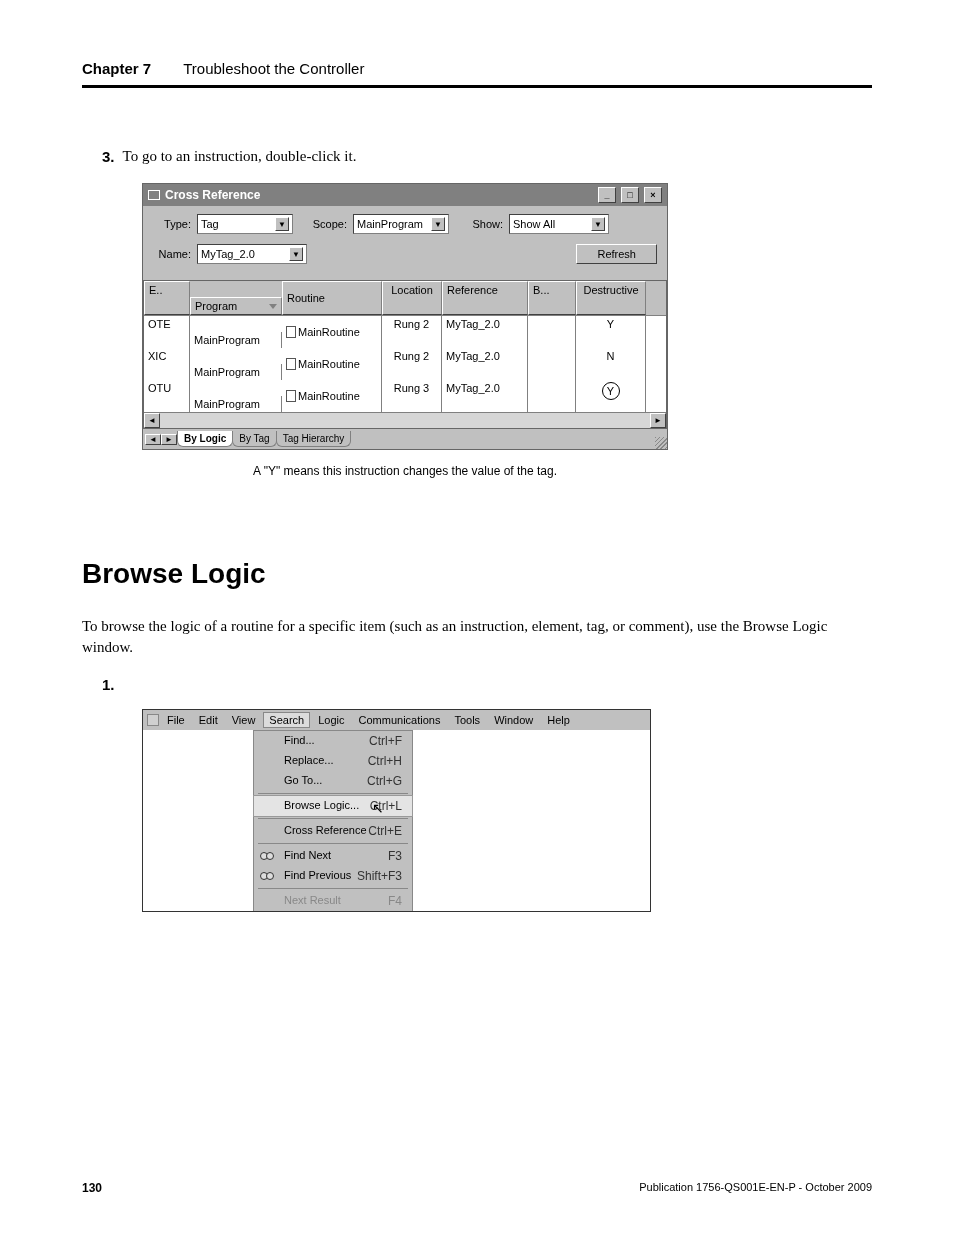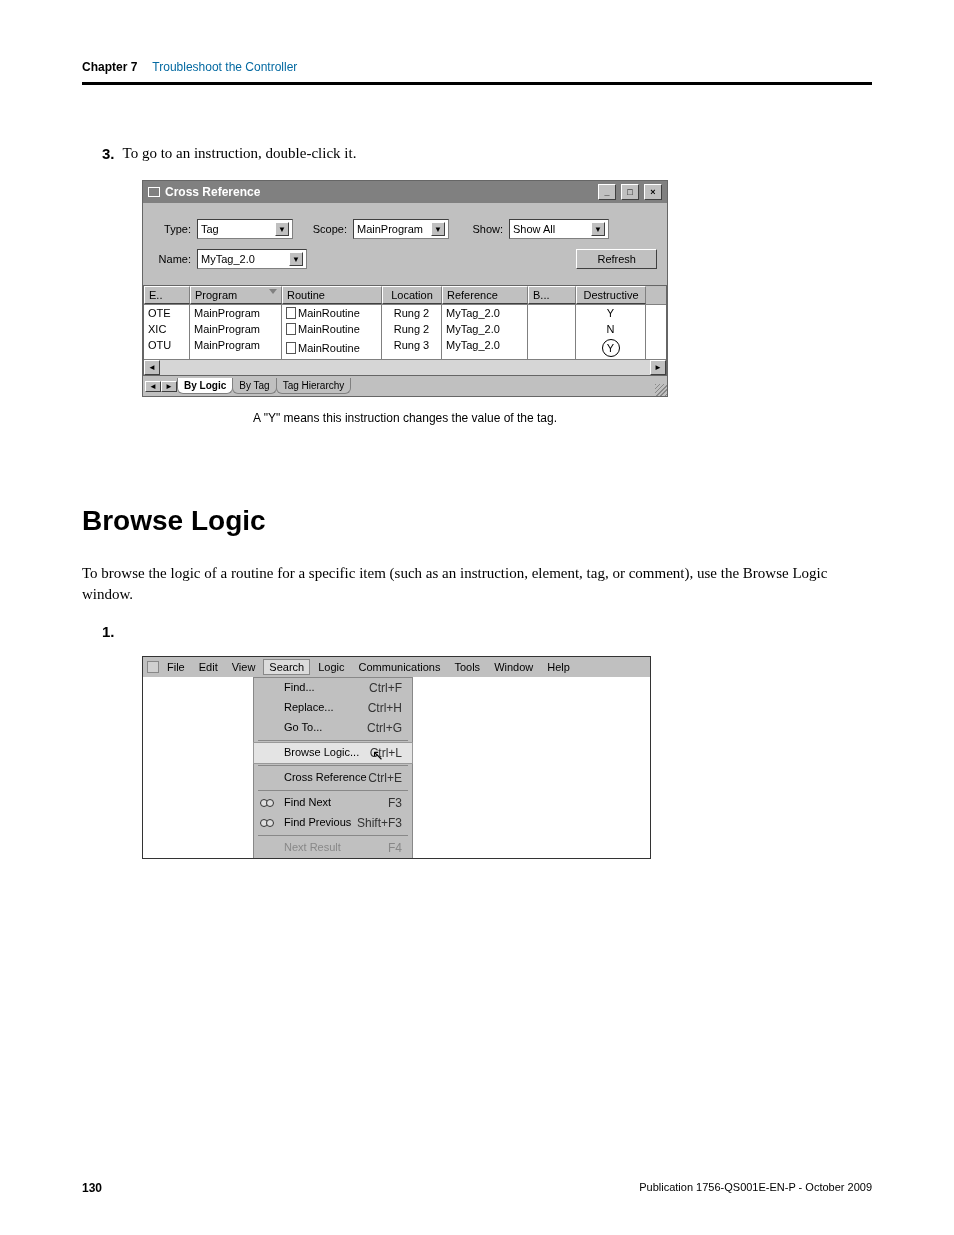--- a/index.html
+++ b/index.html
@@ -8,28 +8,28 @@
     background: #fff;
     color: #000;
     width: 954px;
     height: 1235px;
     position: relative;
     padding: 60px 82px 40px 82px;
   }
   .header {
     display: flex;
     align-items: baseline;
-    gap: 15px;
+    gap: 32px;
     font-family: Arial, Helvetica, sans-serif;
-    font-size: 12px;
+    font-size: 15px;
     padding-bottom: 8px;
     border-bottom: 3px solid #000;
   }
   .header .chapter { font-weight: bold; }
-  .header .title { color: #0369a1; }
+  .header .title { color: #000000; }
   .step1 {
     margin-top: 60px;
     margin-left: 20px;
     display: flex;
     gap: 8px;
     font-size: 15px;
   }
   .step1 .num { font-weight: bold; font-family: Arial, sans-serif; }
   .figure {
     margin-top: 18px;
@@ -60,21 +60,21 @@
     border-right-color: #404040;
     border-bottom-color: #404040;
     display: inline-flex;
     align-items: center;
     justify-content: center;
     font-size: 9px;
     font-weight: bold;
     color: #000;
   }
   .form-area { padding: 8px 10px 4px 10px; }
-  .form-row { display: flex; align-items: center; margin-bottom: 10px; gap: 6px; margin-top: 8px; }
+  .form-row { display: flex; align-items: center; margin-bottom: 10px; gap: 6px; }
   .form-row .lbl { width: 38px; text-align: right; }
   .form-row .lbl2 { margin-left: 10px; }
   .combo {
     background: #fff;
     border: 1px solid #808080;
     border-top-color: #404040;
     border-left-color: #404040;
     padding: 2px 3px;
     display: inline-flex;
     align-items: center;
@@ -118,21 +118,21 @@
     overflow: hidden;
     white-space: nowrap;
   }
   .grid-head > div {
     border-top: 1px solid #fff;
     border-left: 1px solid #fff;
     border-bottom: 1px solid #404040;
   }
   .grid-row { display: flex; font-size: 11px; }
   .c1 { width: 46px; }
-  .c2 { width: 92px; display:flex; align-items:flex-start; gap:3px; }
+  .c2 { width: 92px; display:flex; align-items:center; gap:3px;margin-top:16px; }
   .c3 { width: 100px; display:flex; align-items:center; gap:2px; }
   .c4 { width: 60px; text-align:center; }
   .c5 { width: 86px; }
   .c6 { width: 48px; }
   .c7 { width: 70px; text-align:center; }
   .sort-arrow {
     width: 0; height: 0;
     border-left: 4px solid transparent;
     border-right: 4px solid transparent;
     border-top: 5px solid #808080;

